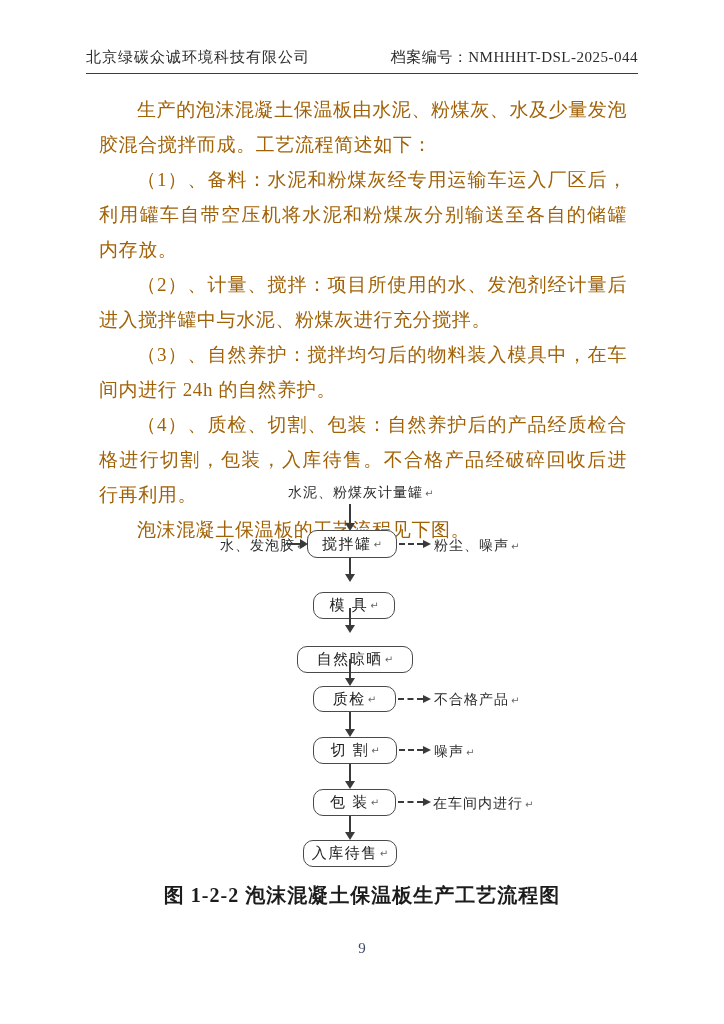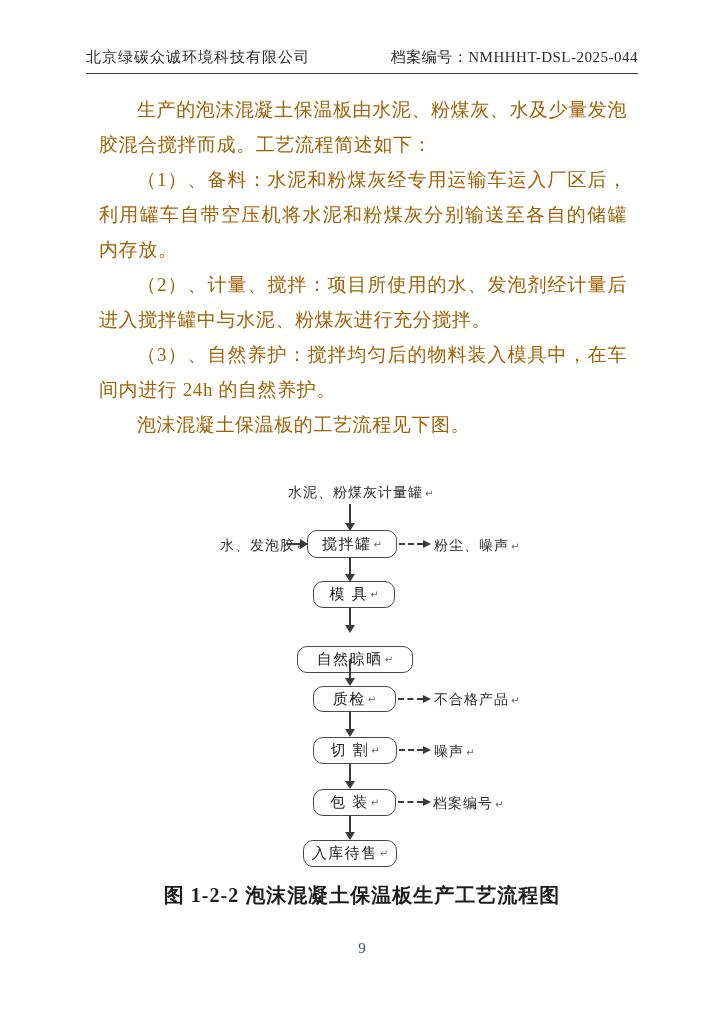--- a/index.html
+++ b/index.html
@@ -69,20 +69,21 @@
   <div class="header">
     <span>北京绿碳众诚环境科技有限公司</span>
     <span class="file-no">档案编号：NMHHHT-DSL-2025-044</span>
   </div>
 
   <div class="body-text">
     <p>生产的泡沫混凝土保温板由水泥、粉煤灰、水及少量发泡胶混合搅拌而成。工艺流程简述如下：</p>
     <p>（1）、备料：水泥和粉煤灰经专用运输车运入厂区后，利用罐车自带空压机将水泥和粉煤灰分别输送至各自的储罐内存放。</p>
     <p>（2）、计量、搅拌：项目所使用的水、发泡剂经计量后进入搅拌罐中与水泥、粉煤灰进行充分搅拌。</p>
     <p>（3）、自然养护：搅拌均匀后的物料装入模具中，在车间内进行 24h 的自然养护。</p>
+    <p>（4）、质检、切割、包装：自然养护后的产品经质检合格进行切割，包装，入库待售。不合格产品经破碎回收后进行再利用。</p>
     <p>泡沫混凝土保温板的工艺流程见下图。</p>
   </div>
 
   <div class="flowchart">
 
     <div class="fc-label" style="left:288px; top:6px;">
       <span>水泥、粉煤灰计量罐</span><span class="ret">↵</span>
     </div>
     <div class="arrow-down" style="left:349px; top:26px; height:20px;"></div>
 
@@ -94,21 +95,21 @@
       <span>水、发泡胶</span><span class="ret">↵</span>
     </div>
     <div class="arrow-right-solid" style="left:287px; top:65px; width:14px;"></div>
     <div class="arrow-right-dashed" style="left:399px; top:65px; width:24px;"></div>
     <div class="fc-label" style="left:434px; top:59px;">
       <span>粉尘、噪声</span><span class="ret">↵</span>
     </div>
 
     <div class="arrow-down" style="left:349px; top:80px; height:17px;"></div>
 
-    <div class="fbox" style="left:313px; top:103px; width:82px; height:27px;align-items:center;">
+    <div class="fbox" style="left:313px; top:114px; width:82px; height:27px;align-items:center;">
       <span>模 具</span>
         <span class="ret">↵</span>
     </div>
     <div class="arrow-down" style="left:349px; top:130px; height:18px;"></div>
 
     <div class="fbox" style="left:297px; top:168px; width:116px; height:27px;">
       <span>自然晾晒</span>
         <span class="ret">↵</span>
     </div>
     <div class="arrow-down" style="left:349px; top:181px; height:20px;"></div>
@@ -132,21 +133,21 @@
       <span>噪声</span><span class="ret">↵</span>
     </div>
     <div class="arrow-down" style="left:349px; top:286px; height:18px;"></div>
 
     <div class="fbox" style="left:313px; top:311px; width:83px; height:27px;">
       <span>包 装</span>
         <span class="ret">↵</span>
     </div>
     <div class="arrow-right-dashed" style="left:398px; top:323px; width:25px;"></div>
     <div class="fc-label" style="left:433px; top:317px;">
-      <span>档案编号</span><span class="ret">↵</span>
+      <span>在车间内进行</span><span class="ret">↵</span>
     </div>
     <div class="arrow-down" style="left:349px; top:338px; height:17px;"></div>
 
     <div class="fbox" style="left:303px; top:362px; width:94px; height:27px;">
       <span>入库待售</span>
         <span class="ret">↵</span>
     </div>
 
   </div>
 

